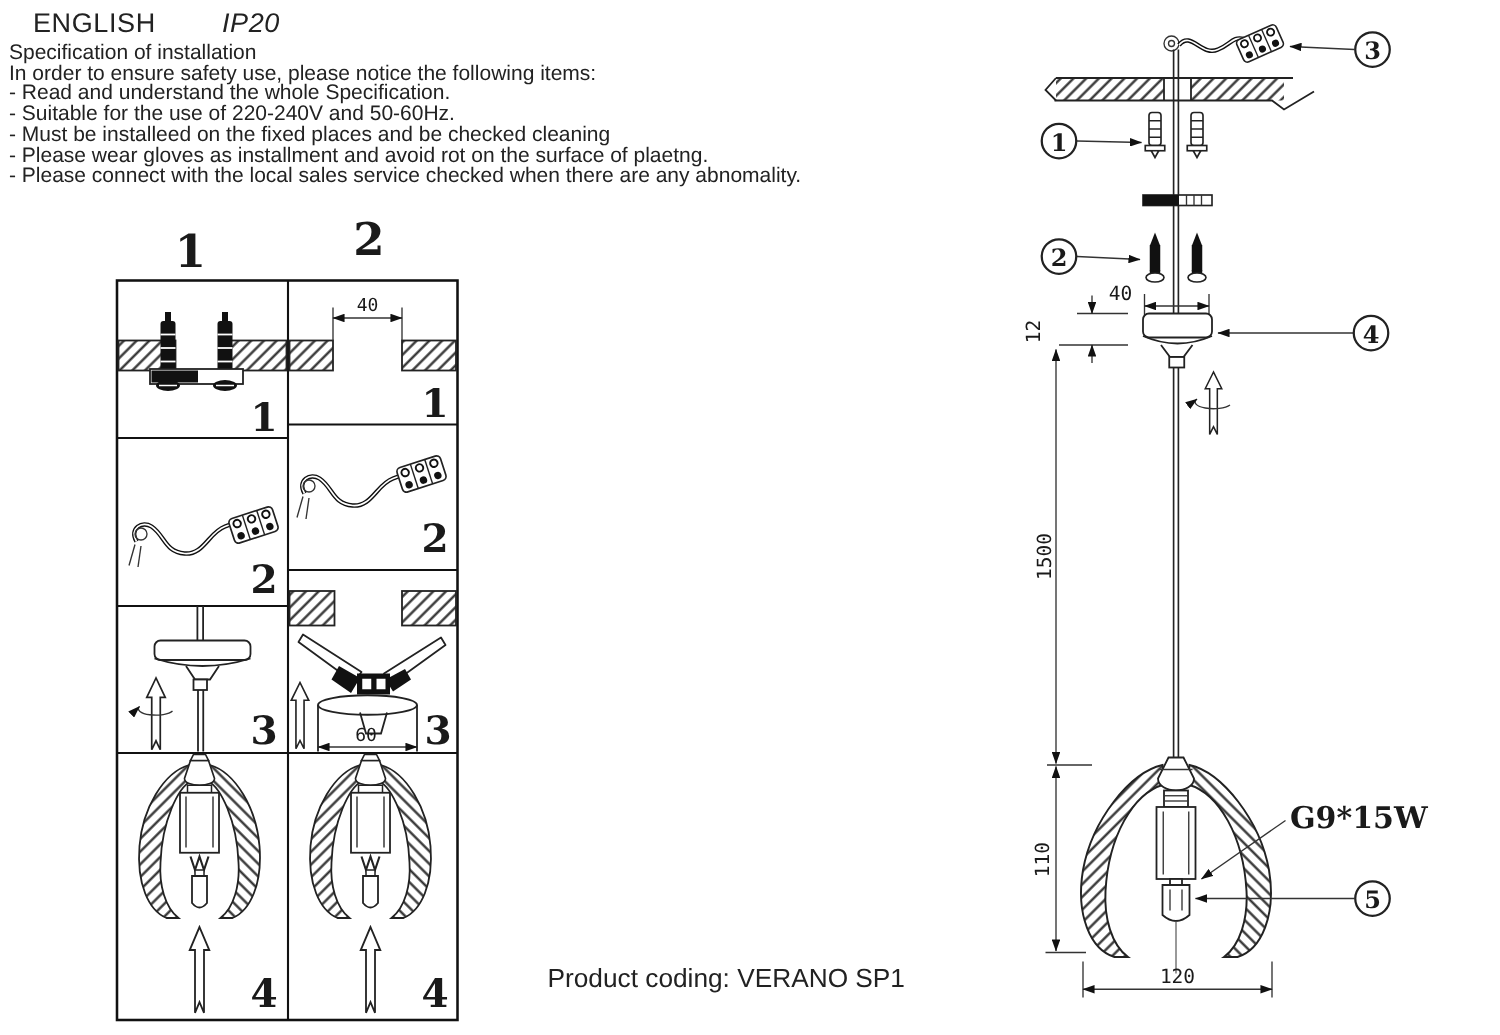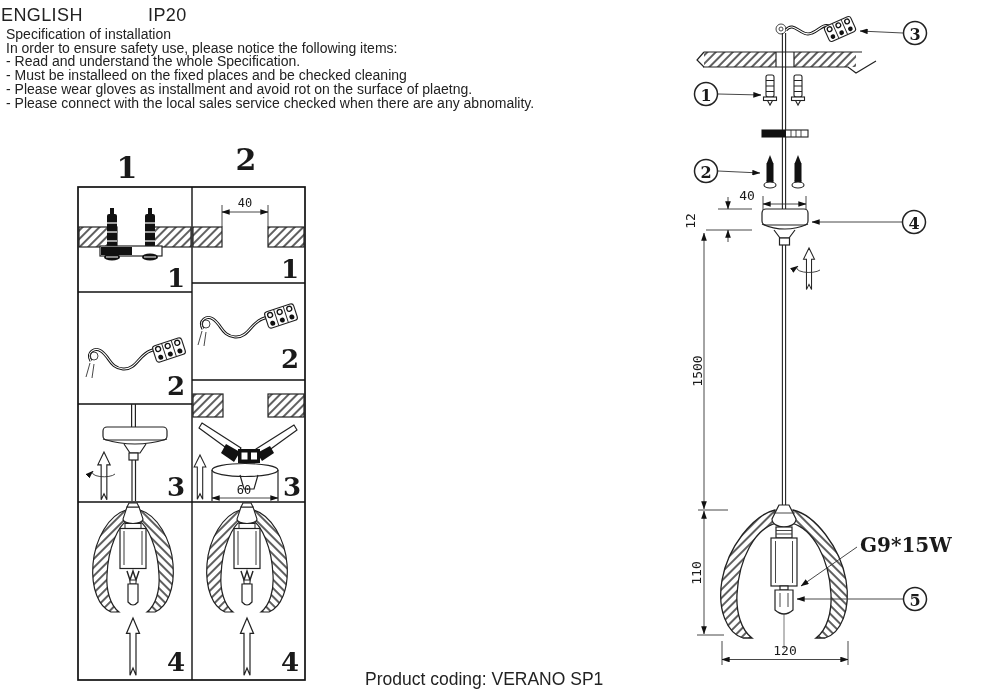--- a/index.html
+++ b/index.html
@@ -1,22 +1,22 @@
 <!DOCTYPE html>
 <html><head>
 <meta charset="utf-8">
 <style>
   html,body{margin:0;padding:0;background:#fff;}
   .page{position:relative;width:1000px;height:690px;background:#fff;overflow:hidden;
         font-family:"Liberation Sans",sans-serif;color:#1a1a1a;}
   .hdr{position:absolute;top:5px;font-size:18px;letter-spacing:.4px;color:#222;}
-  .hdr-lang{left:1px;text-align:right;}
-  .hdr-ip{left:148px;}
+  .hdr-lang{left:22px;text-align:right;}
+  .hdr-ip{left:148px;font-style:italic;}
   .spec{position:absolute;left:6px;top:28px;font-size:14px;line-height:13.7px;color:#222;}
-  .coding{position:absolute;left:365px;top:669px;font-size:17.5px;color:#222;}
+  .coding{position:absolute;left:365px;top:642px;font-size:17.5px;color:#222;}
   svg{position:absolute;}
   svg text{fill:#1a1a1a;}
   .dim{font-family:"DejaVu Sans Mono",monospace;font-size:13px;}
   .dimS{font-family:"DejaVu Sans Mono",monospace;font-size:12px;}
   .step{font-family:"DejaVu Serif",serif;font-weight:bold;font-size:26px;}
   .colhd{font-family:"DejaVu Serif",serif;font-weight:bold;font-size:30px;}
   .callout{font-family:"DejaVu Serif",serif;font-weight:bold;font-size:16px;}
   .bulblbl{font-family:"DejaVu Serif",serif;font-weight:bold;font-size:20px;}
   .ln{stroke:#222;stroke-width:1.2;fill:none;}
   .thin{stroke:#333;stroke-width:0.9;fill:none;}
@@ -91,20 +91,21 @@
     </defs>
   </svg>
 
   <div class="hdr hdr-lang">ENGLISH</div>
   <div class="hdr hdr-ip">IP20</div>
 
   <div class="spec">
     <div>Specification of installation</div>
     <div>In order to ensure safety use, please notice the following items:</div>
     <div>- Read and understand the whole Specification.</div>
+    <div>- Suitable for the use of 220-240V and 50-60Hz.</div>
     <div>- Must be installeed on the fixed places and be checked cleaning</div>
     <div>- Please wear gloves as installment and avoid rot on the surface of plaetng.</div>
     <div>- Please connect with the local sales service checked when there are any abnomality.</div>
   </div>
 
   <svg style="left:60px;top:140px" width="270" height="545" viewBox="60 140 270 545">
 
     <text class="colhd" x="127" y="178" text-anchor="middle">1</text>
     <text class="colhd" x="246" y="170" text-anchor="middle">2</text>
 

